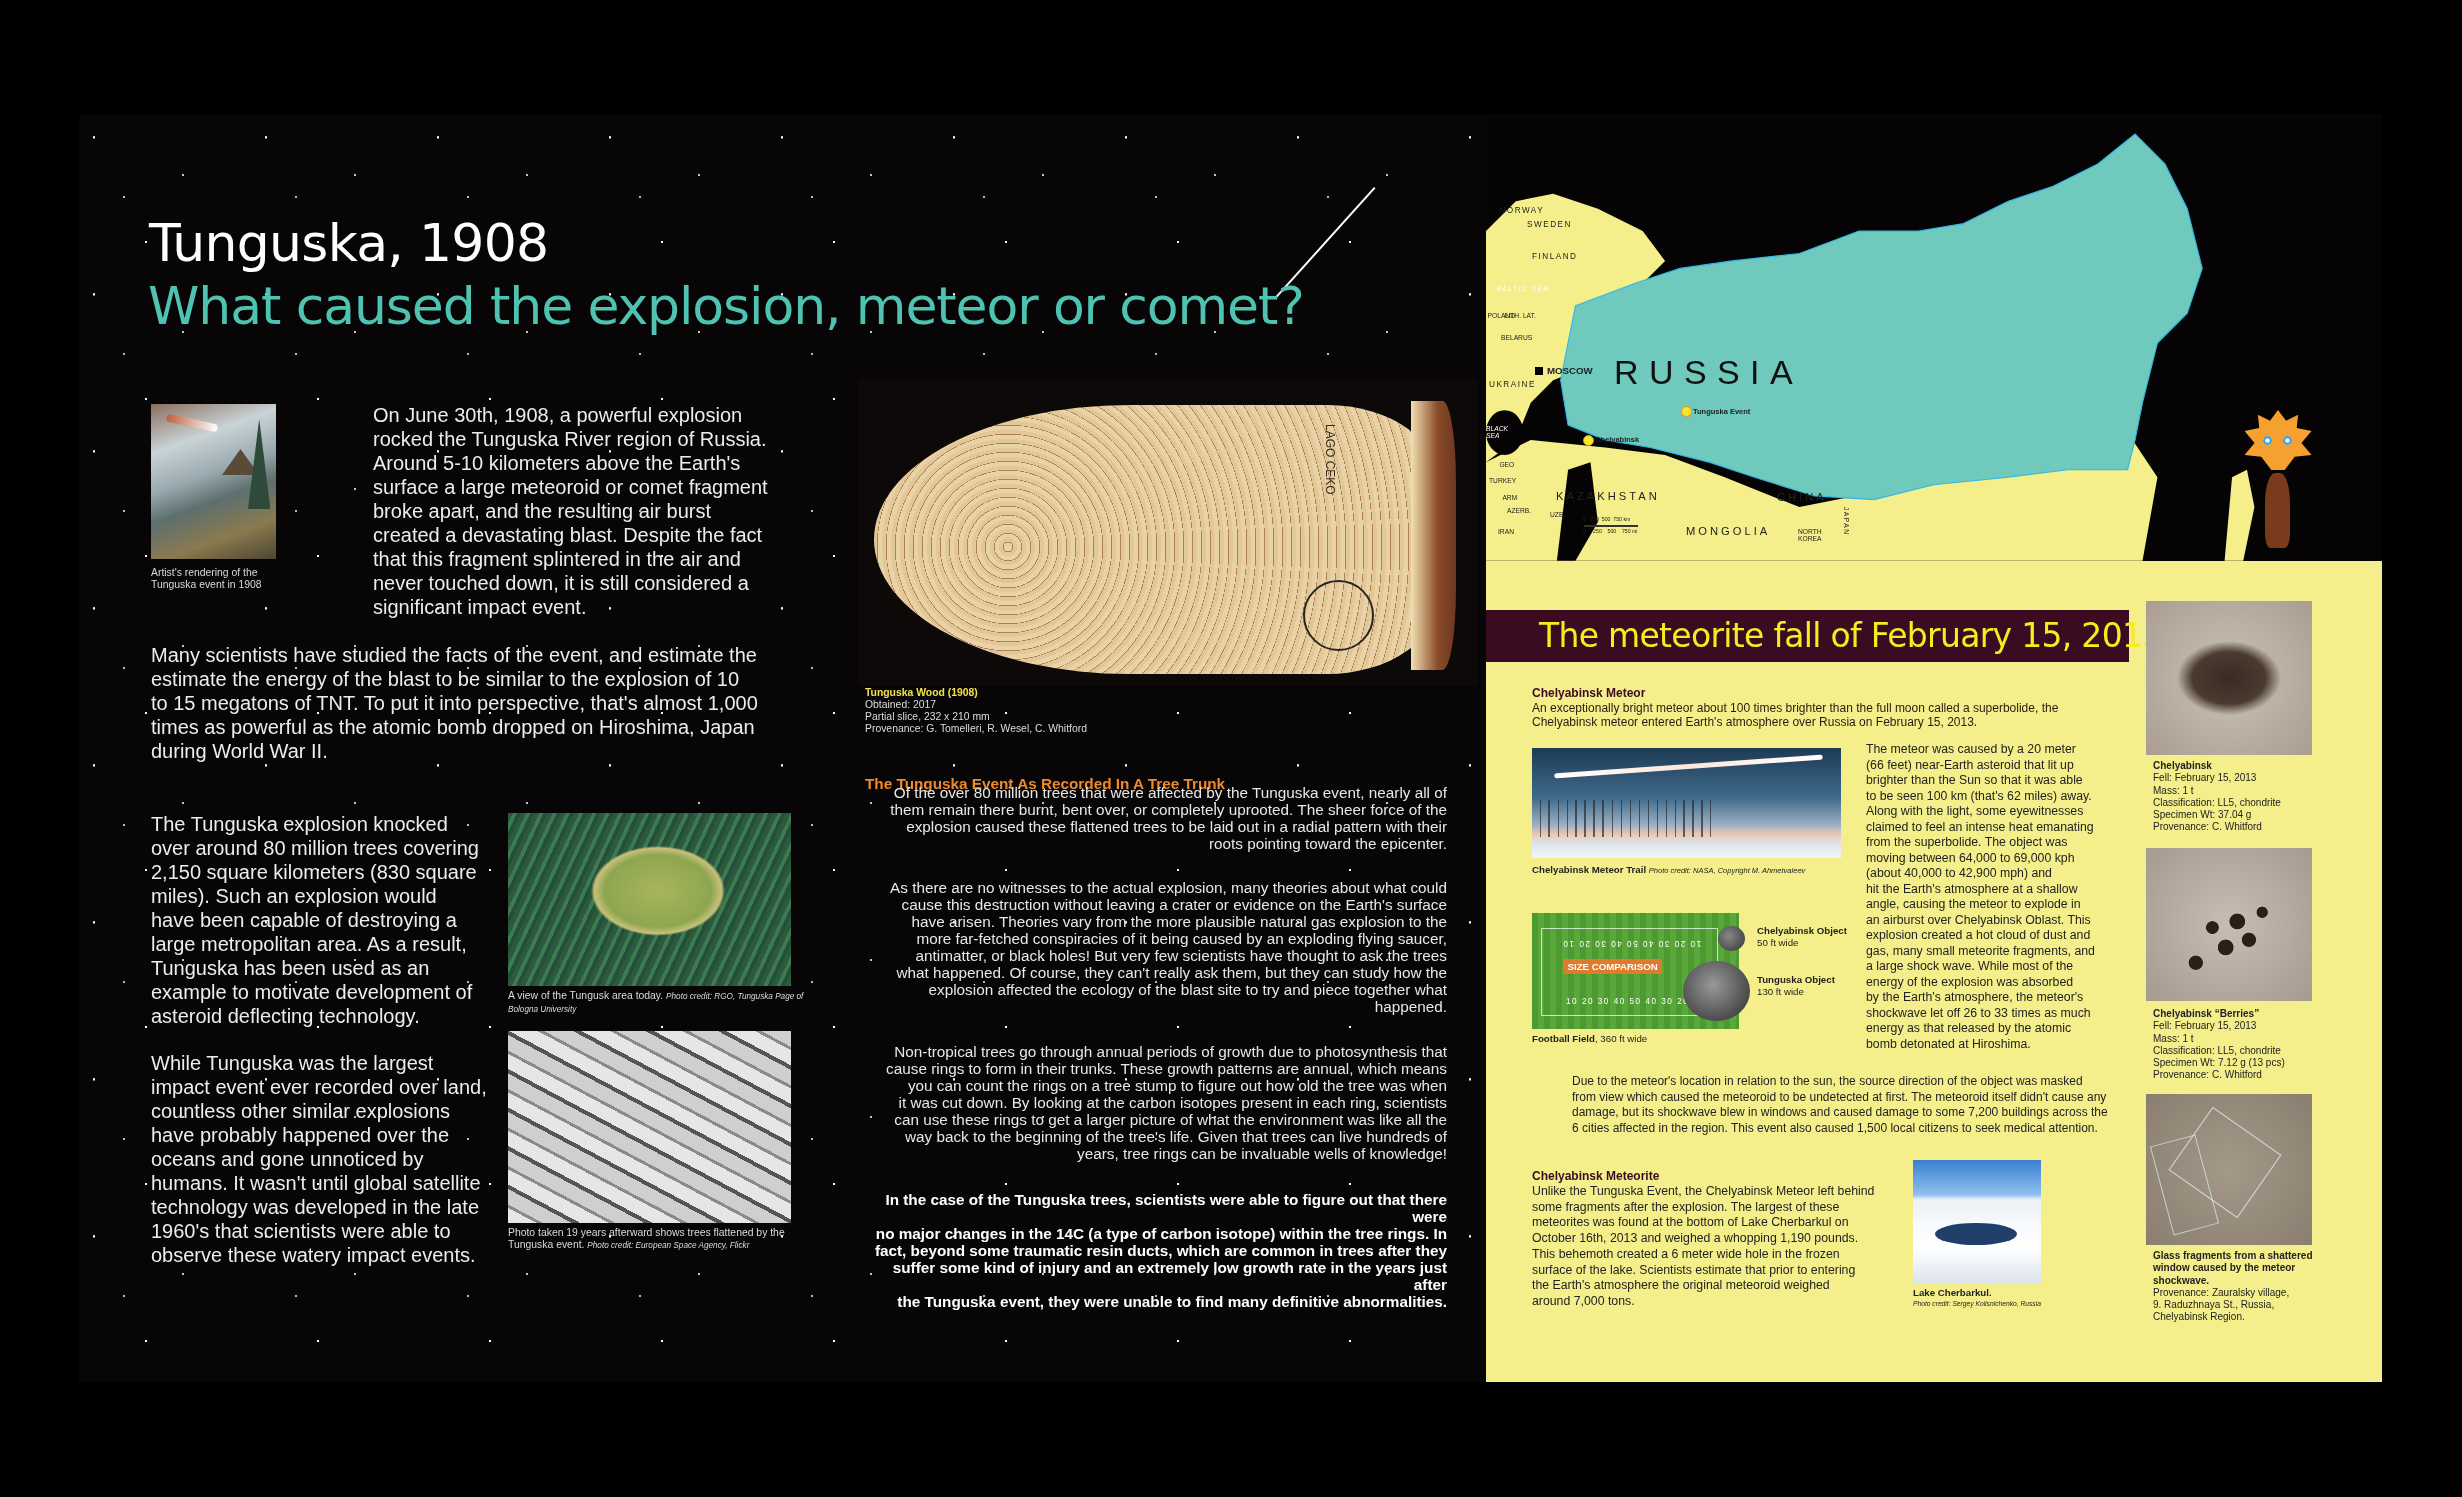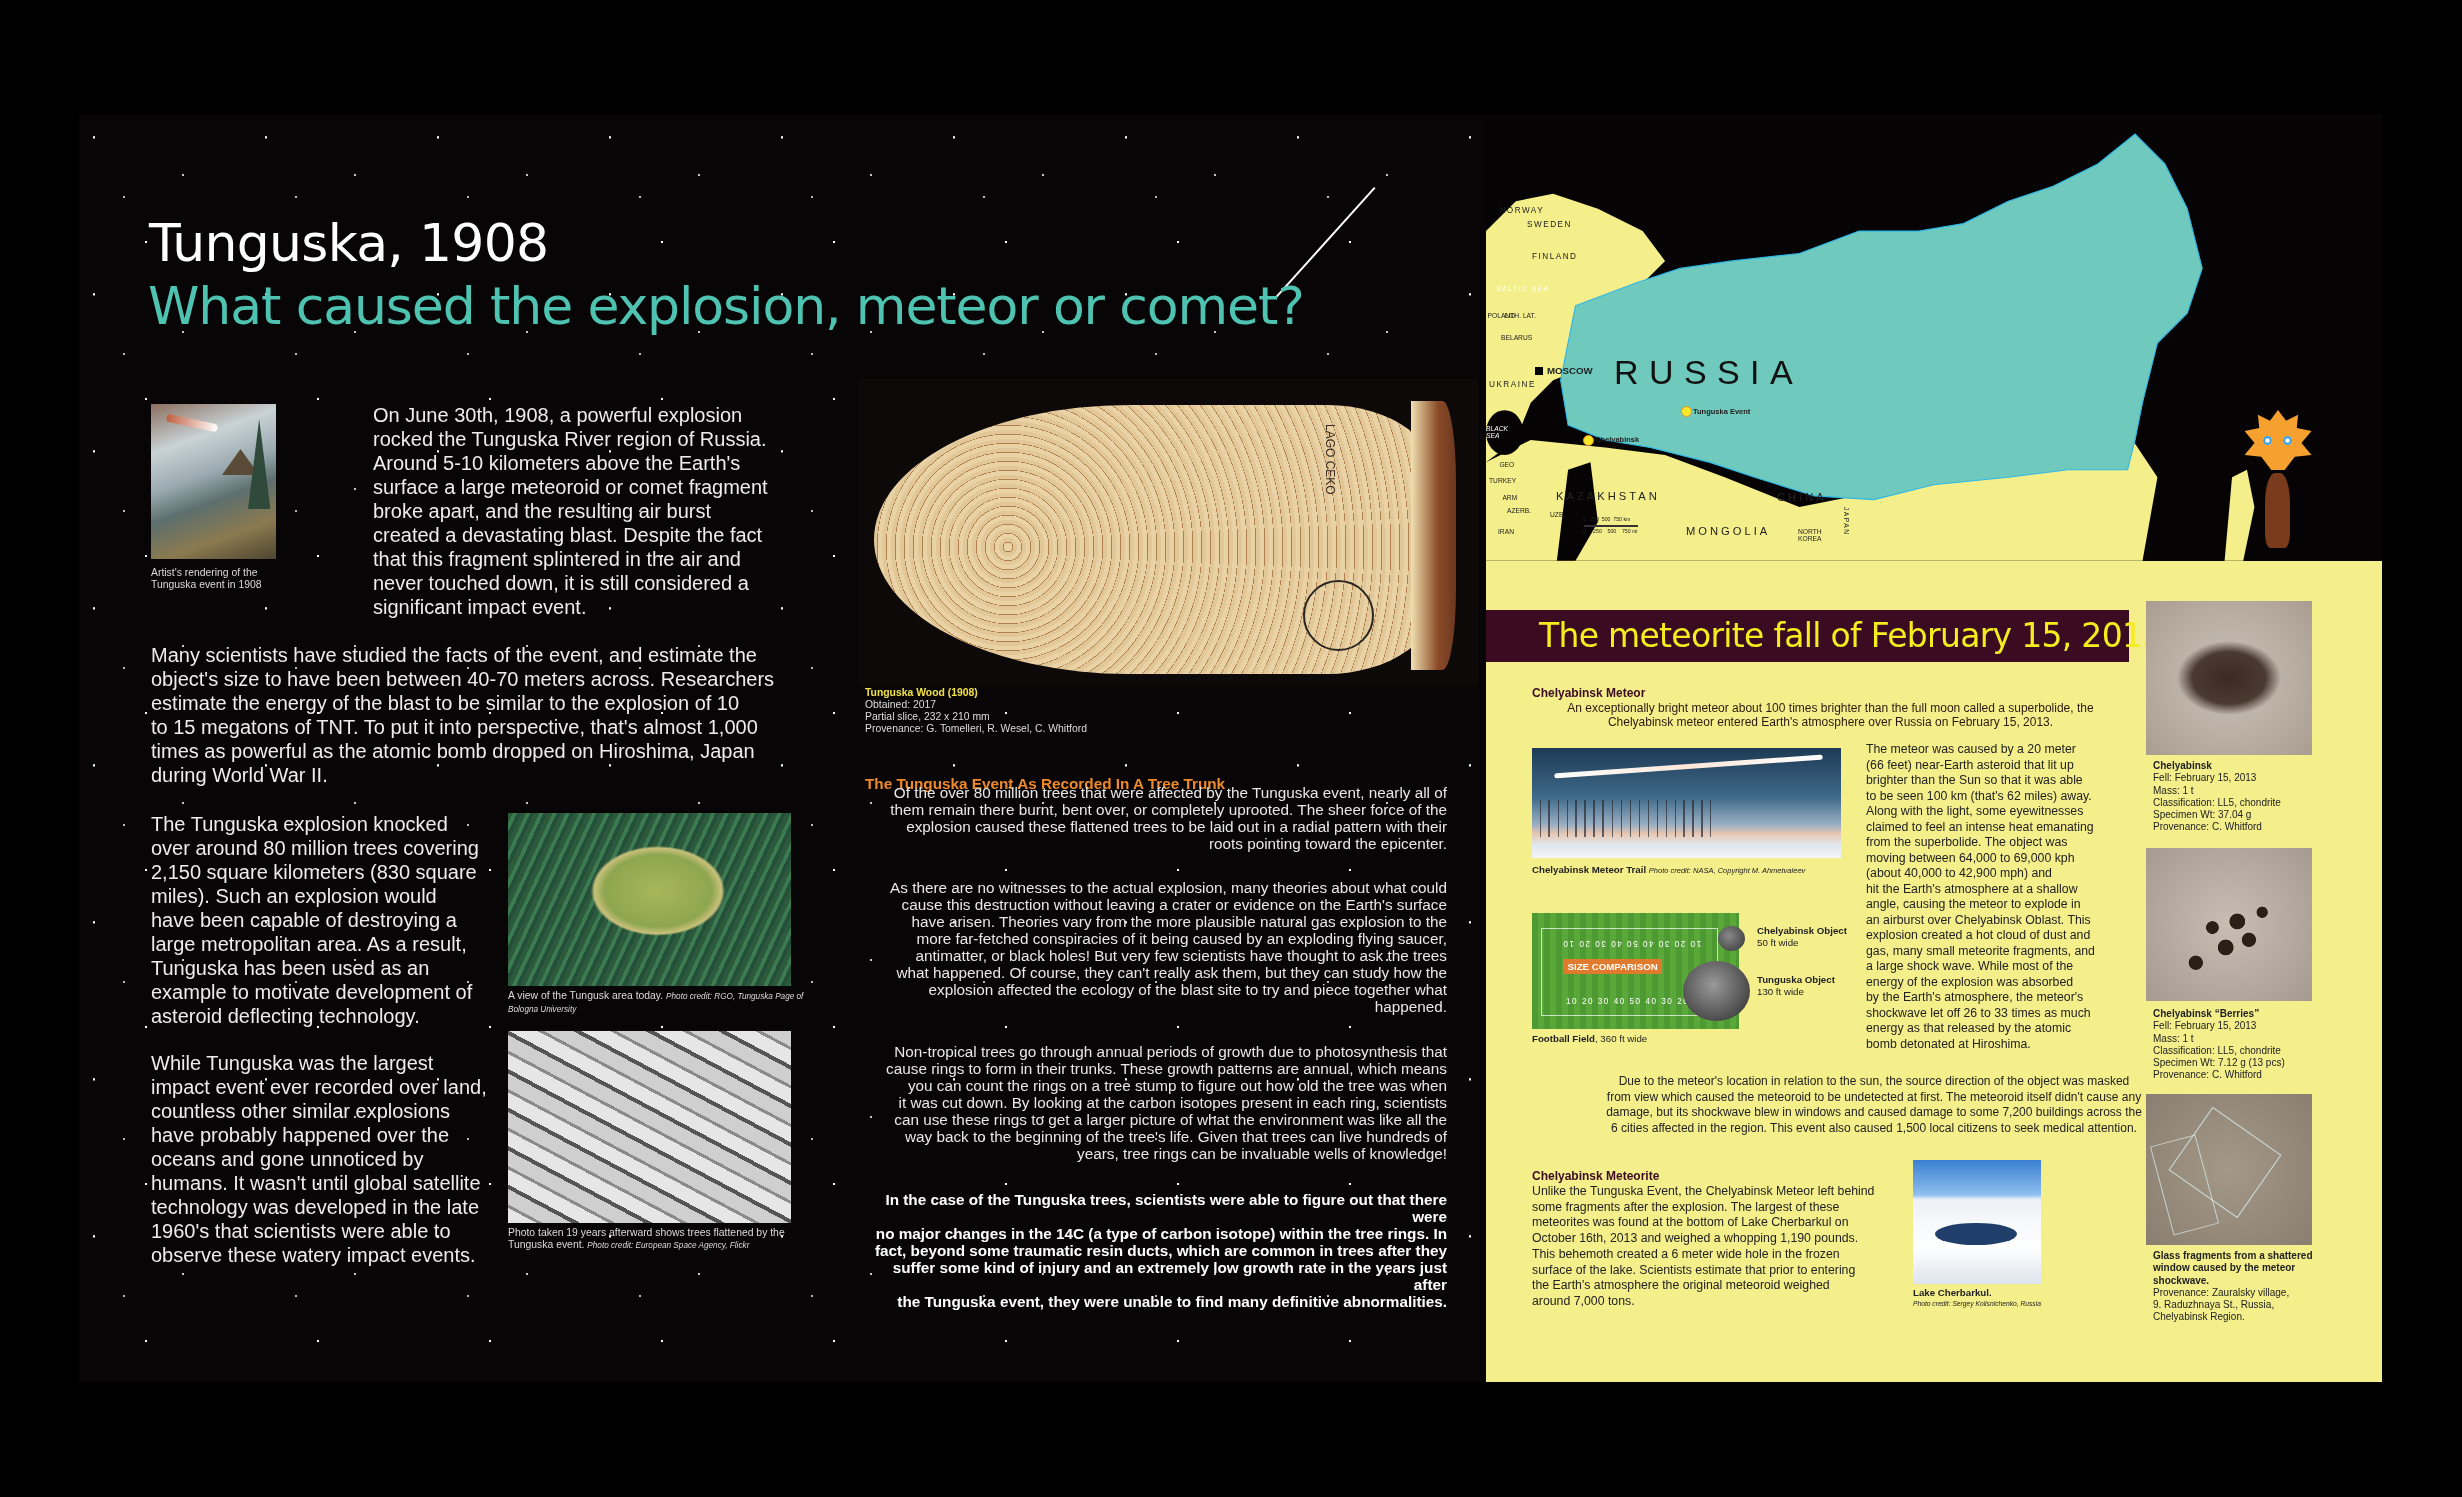--- a/index.html
+++ b/index.html
@@ -24,21 +24,21 @@
   .cap i{font-size:8.2px;}
   .col2{color:#e8e8e8;font-size:15.3px;line-height:17px;text-align:right;}
   .orange-h{color:#f08a28;font-weight:bold;font-size:15.3px;}
   .yel-h{color:#f2e24a;font-weight:bold;font-size:10.4px;}
   
   #map{position:absolute;left:1486px;top:119px;width:896px;height:442px;background:#050303;overflow:hidden;}
   #panel{position:absolute;left:1486px;top:561px;width:896px;height:821px;background:#f4ef8a;}
   .banner{position:absolute;left:1486px;top:610px;width:643px;height:52px;background:#3b0b22;}
   .banner-t{position:absolute;left:1539px;top:616px;font-size:33px;color:#f7ec1d;font-family:"DejaVu Sans",sans-serif;letter-spacing:-0.7px;}
   .dark{color:#2a1a10;}
-  .sm{font-size:12.7px;line-height:14px;text-align:center;}
+  .sm{font-size:12.7px;line-height:14px;}
   .mapl{position:absolute;font-size:10.4px;color:#222;letter-spacing:1.5px;}
   .spec{font-size:10px;line-height:12.3px;color:#222;}
 </style>
 </head>
 <body>
 
 <div id="stars"></div>
 <div class="slash"></div>
 
 <div class="abs title1">Tunguska, 1908</div>
@@ -58,21 +58,20 @@
   <div>surface a large meteoroid or comet fragment</div>
     <div>broke apart, and the resulting air burst</div>
     <div>created a devastating blast. Despite the fact</div>
   <div>that this fragment splintered in the air and</div>
     <div>never touched down, it is still considered a</div>
     <div>significant impact event.</div>
 </div>
 
 <div class="abs body-white" style="left:151px;top:643px;width:657px;">
   <div>Many scientists have studied the facts of the event, and estimate the</div>
-    <div>object's size to have been between 40-70 meters across. Researchers</div>
     <div>estimate the energy of the blast to be similar to the explosion of 10</div>
   <div>to 15 megatons of TNT. To put it into perspective, that's almost 1,000</div>
     <div>times as powerful as the atomic bomb dropped on Hiroshima, Japan</div>
     <div>during World War II.</div>
 </div>
 
 <div class="abs body-white" style="left:151px;top:812px;width:351px;">
   <div>The Tunguska explosion knocked</div>
     <div>over around 80 million trees covering</div>
     <div>2,150 square kilometers (830 square</div>

